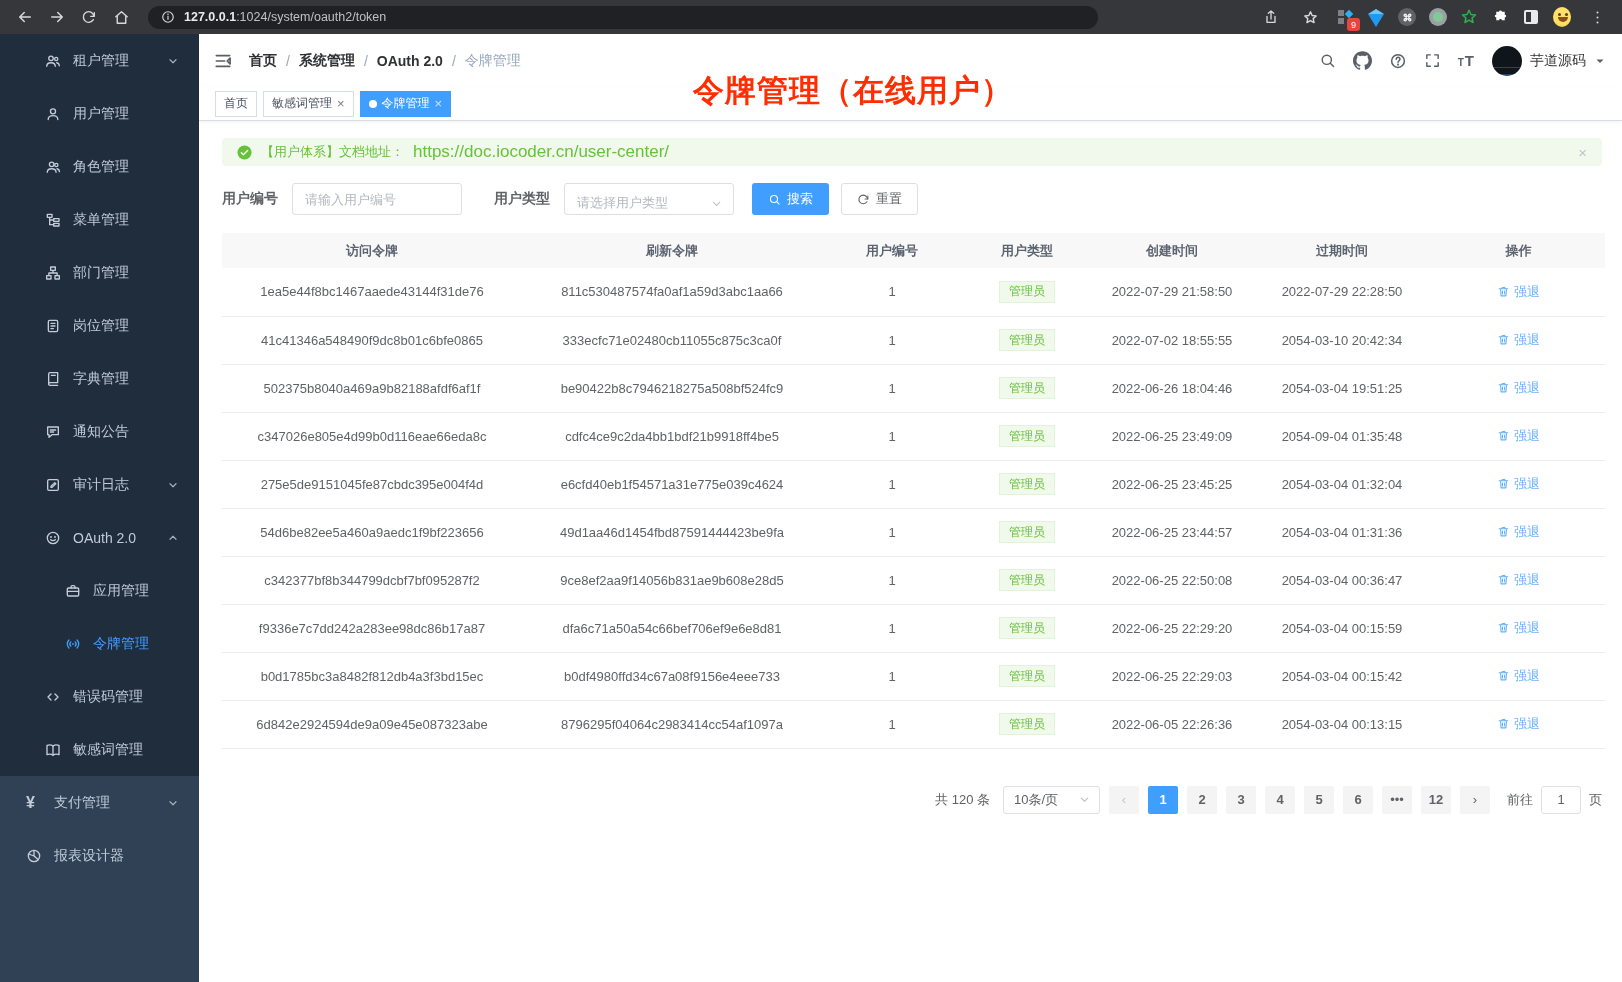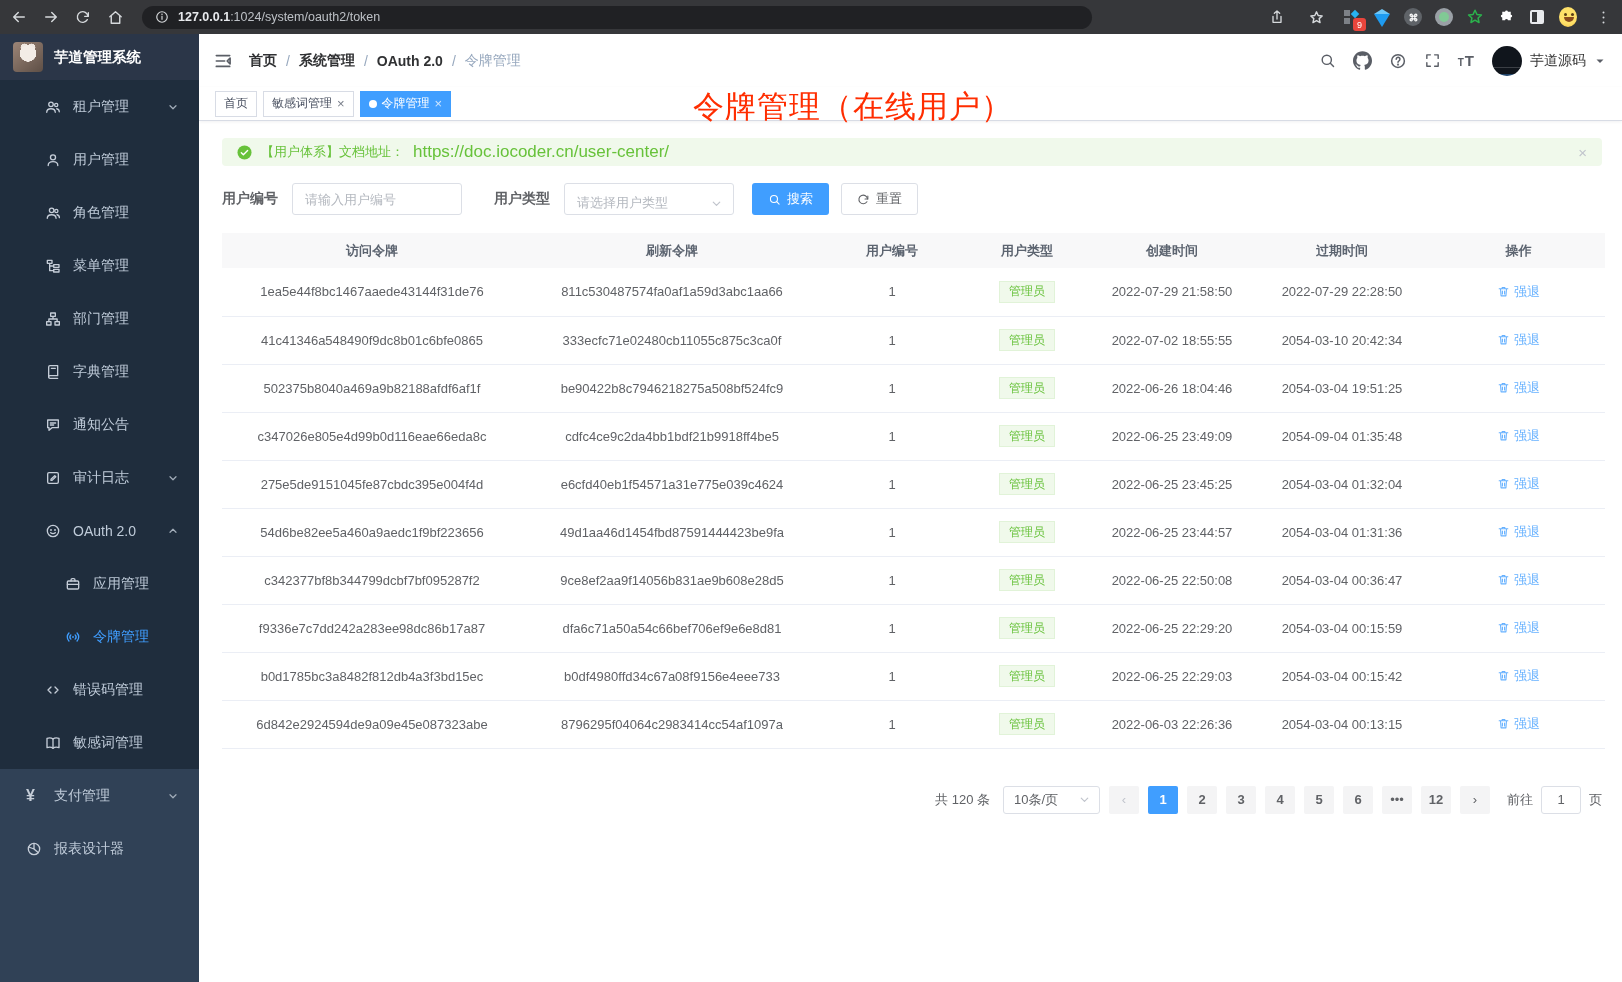--- a/index.html
+++ b/index.html
@@ -1,21 +1,21 @@
 <!DOCTYPE html>
 <html><head>
 <meta charset="utf-8">
 <style>
   * { box-sizing: border-box; margin: 0; padding: 0; }
   html,body { width:1622px; height:982px; overflow:hidden; }
   body { font-family:"Liberation Sans","DejaVu Sans",sans-serif; background:#fff; position:relative; }
   svg { display:block; }
 
   
-  .browser-bar { height:34px; background:#36373a; display:flex; align-items:center; padding:0 6px; gap:6px; }
+  .browser-bar { height:34px; background:#36373a; display:flex; align-items:center; padding:0 12px; gap:6px; }
   .b-icon { width:26px; height:26px; display:flex; align-items:center; justify-content:center; color:#d6d9dc; border-radius:50%; flex:none; }
   .url-bar { flex:1; max-width:950px; height:23px; background:#202124; border-radius:12px; display:flex; align-items:center; padding:0 12px; gap:8px; margin:0 8px; }
   .url-text { font-size:12.5px; color:#e8eaed; white-space:nowrap; }
   .url-text .rest { color:#bdc1c6; }
   .chrome-right { margin-left:auto; display:flex; align-items:center; gap:13px; }
   .ext { position:relative; width:18px; height:18px; display:flex; align-items:center; justify-content:center; flex:none; }
   .badge9 { position:absolute; right:-6px; bottom:-5px; background:#e8453c; color:#fff; font-size:9px; width:13px; height:13px; border-radius:3px; display:flex; align-items:center; justify-content:center; }
   .sq-grid { width:14px; height:14px; position:relative; }
   .sq-grid i { position:absolute; width:6px; height:6px; background:#7d8187; }
   .sq-grid i.b { background:#27b3f1; transform:rotate(45deg); }
@@ -73,21 +73,21 @@
   .caret { color:#5a5e66; display:flex; }
 
   
   .tags-view { height:34px; display:flex; align-items:center; padding:0 16px; gap:6px; border-bottom:1px solid #d8dce5; box-shadow:0 1px 3px rgba(0,21,41,.06); flex:none; }
   .tag-item { height:26px; display:flex; align-items:center; gap:5px; padding:0 8px; border:1px solid #d8dce5; background:#fff; color:#495060; font-size:12px; cursor:pointer; white-space:nowrap; }
   .tag-item .tag-close { font-size:13px; line-height:1; color:inherit; opacity:.75; }
   .tag-item.active { background:#409eff; border-color:#409eff; color:#fff; }
   .tag-dot { width:8px; height:8px; border-radius:50%; background:#fff; flex:none; }
 
   
-  .annotation { position:absolute; left:693px; top:86px; font-size:31px; font-weight:400; color:#ff2d00; white-space:nowrap; z-index:30; letter-spacing:1px; }
+  .annotation { position:absolute; left:693px; top:70px; font-size:31px; font-weight:700; color:#ff2d00; white-space:nowrap; z-index:30; letter-spacing:1px; }
 
   
   .content { flex:1; padding:17px 20px 0 23px; position:relative; overflow:hidden; }
   .alert { height:28px; background:#f0f9eb; border-radius:4px; display:flex; align-items:center; padding:0 15px; gap:9px; }
   .alert-text { font-size:13px; color:#67c23a; }
   .alert-link { font-size:17px; color:#67c23a; cursor:pointer; }
   .alert-close { margin-left:auto; color:#c0c4cc; font-size:15px; cursor:pointer; line-height:1; }
 
   .search-form { margin-top:17px; display:flex; align-items:center; }
   .sf-label { font-size:14px; font-weight:700; color:#606266; white-space:nowrap; }
@@ -213,24 +213,20 @@
           <circle cx="12" cy="5" r="1.4" fill="currentColor" stroke="none"></circle>
           <circle cx="12" cy="12" r="1.4" fill="currentColor" stroke="none"></circle>
           <circle cx="12" cy="19" r="1.4" fill="currentColor" stroke="none"></circle>
         </svg>
       </span>
   </div>
 </div>
 
 <div class="app">
   <div class="sidebar">
-    <div class="logo-bar">
-      <span class="logo-img"></span>
-      <span class="logo-title">芋道管理系统</span>
-    </div>
     <div class="menu">
         <div class="menu-section system-submenu">
           <div class="menu-item lv1">
             <span class="mi-icon">
               <svg viewBox="0 0 24 24" width="16" height="16" fill="none" stroke="currentColor" stroke-width="2" stroke-linecap="round" stroke-linejoin="round">
                 <circle cx="9" cy="8" r="3.4"></circle>
                 <path d="M2.6 20c0-3.6 2.9-5.4 6.4-5.4s6.4 1.8 6.4 5.4"></path>
                 <circle cx="16.8" cy="9" r="2.4"></circle>
                 <path d="M17.6 14.6c2.3.6 3.8 2.1 3.8 4.6"></path>
               </svg>
@@ -276,20 +272,29 @@
           <div class="menu-item lv1">
             <span class="mi-icon">
               <svg viewBox="0 0 24 24" width="16" height="16" fill="none" stroke="currentColor" stroke-width="2" stroke-linecap="round" stroke-linejoin="round">
                 <rect x="8.5" y="3" width="7" height="5"></rect>
                 <rect x="2.5" y="16" width="6.5" height="5"></rect>
                 <rect x="15" y="16" width="6.5" height="5"></rect>
                 <path d="M12 8v4M5.8 16v-4h12.4v4"></path>
               </svg>
             </span>
             <span class="mi-label">部门管理</span>
+          </div>
+          <div class="menu-item lv1">
+            <span class="mi-icon">
+              <svg viewBox="0 0 24 24" width="16" height="16" fill="none" stroke="currentColor" stroke-width="2" stroke-linecap="round" stroke-linejoin="round">
+                <rect x="5" y="3.5" width="14" height="17" rx="2"></rect>
+                <path d="M9 8h6M9 12h6M9 16h3.5"></path>
+              </svg>
+            </span>
+            <span class="mi-label">岗位管理</span>
           </div>
           <div class="menu-item lv1">
             <span class="mi-icon">
               <svg viewBox="0 0 24 24" width="16" height="16" fill="none" stroke="currentColor" stroke-width="2" stroke-linecap="round" stroke-linejoin="round">
                 <path d="M5.5 4.5a2 2 0 012-2H19v15H7.5a2 2 0 00-2 2z"></path>
                 <path d="M5.5 19.5a2 2 0 002 2H19"></path>
                 <path d="M9.5 6.5h6"></path>
               </svg>
             </span>
             <span class="mi-label">字典管理</span>
@@ -676,21 +681,21 @@
                     </svg>
                   </span>
                   <span>强退</span>
                 </span></td>
             </tr>
             <tr>
               <td>6d842e2924594de9a09e45e087323abe</td>
               <td>8796295f04064c2983414cc54af1097a</td>
               <td>1</td>
               <td><span class="tag-success">管理员</span></td>
-              <td>2022-06-03 22:26:36</td>
+              <td>2022-06-05 22:26:36</td>
               <td>2054-03-04 00:13:15</td>
               <td><span class="link-danger">
                   <span>
                     <svg viewBox="0 0 24 24" width="13" height="13" fill="none" stroke="currentColor" stroke-width="2" stroke-linecap="round" stroke-linejoin="round">
                       <path d="M4 7h16M9.5 7V4.5h5V7M6.5 7l1 13h9l1-13M10 11v5.5M14 11v5.5"></path>
                     </svg>
                   </span>
                   <span>强退</span>
                 </span></td>
             </tr>

